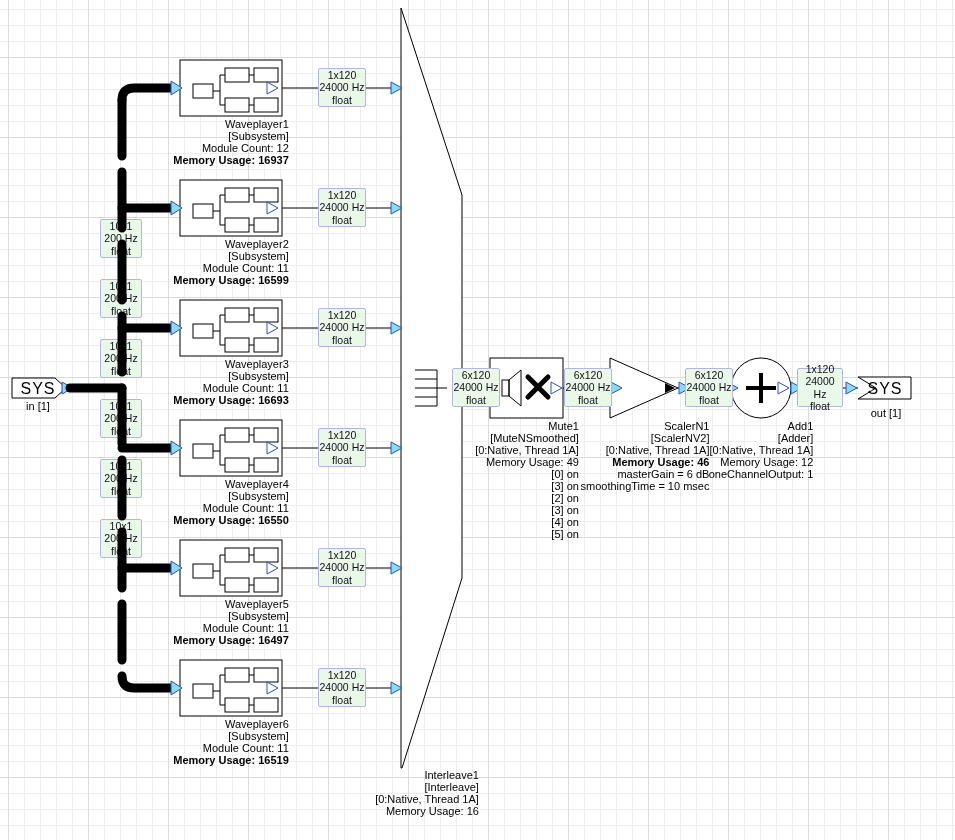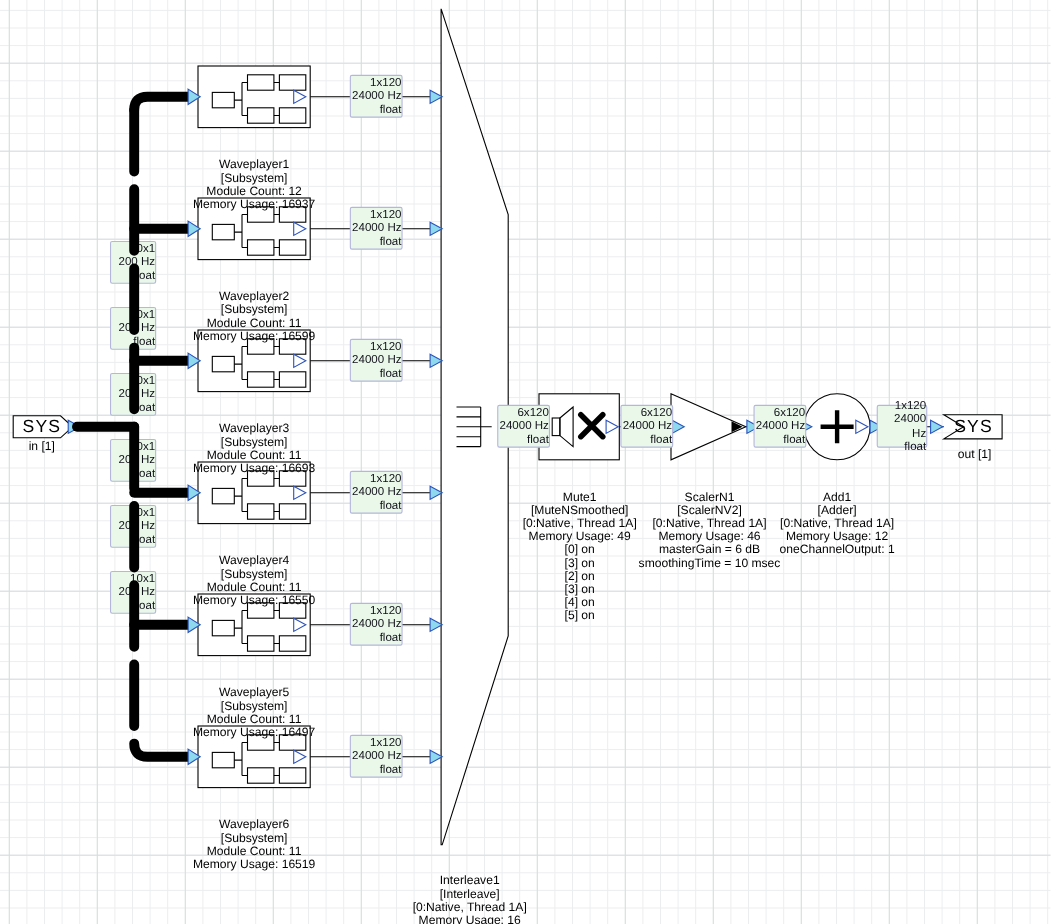--- a/index.html
+++ b/index.html
@@ -13,28 +13,28 @@
       linear-gradient(to bottom, #ecedef 1px, transparent 1px);
     background-size:80px 80px,80px 80px,16px 16px,16px 16px;
     background-position:8px 0,0 57px,8px 0,0 9px;
     font-family:"Liberation Sans","DejaVu Sans",sans-serif;
     color:#000;
   }
   .layer{position:absolute;left:0;top:0;}
   .sigbox{
     position:absolute; box-sizing:border-box;
     background:#eaf8ea; border:1px solid #b4b6dc; border-radius:2px;
-    font-size:10.5px; line-height:12.5px; text-align:right; color:#101018;
+    font-size:10.5px; line-height:12.5px; text-align:center; color:#101018;
     display:flex; flex-direction:column; justify-content:center;
   }
   .mlabel{
     position:absolute; transform:translateX(-50%);
-    text-align:center; font-size:11px; line-height:12px; white-space:nowrap; color:#000;margin-top:26px;
-  }
-  .mlabel .b{font-weight:normal;}
+    text-align:right; font-size:11px; line-height:12px; white-space:nowrap; color:#000;
+  }
+  .mlabel .b{font-weight:bold;}
   .systext{
     position:absolute; transform:translateX(-50%);
     font-size:16px; letter-spacing:1px; color:#000;
   }
   .pintext{
     position:absolute; transform:translateX(-50%);
     font-size:11px; color:#000; white-space:nowrap;text-align:right;
   }
 </style>
 </head>

